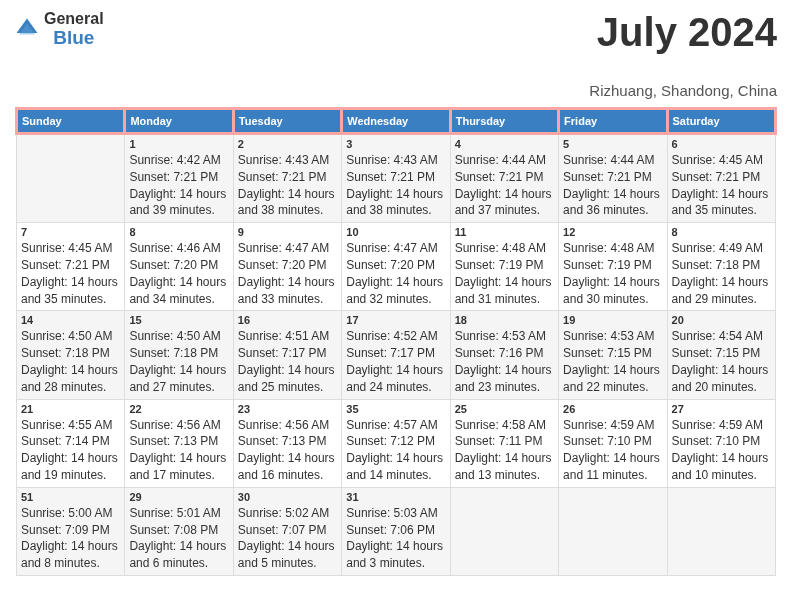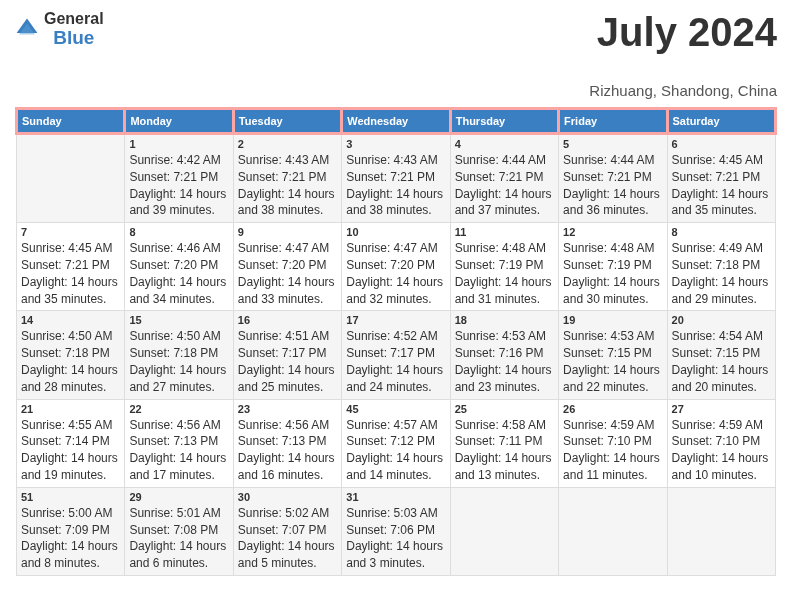--- a/index.html
+++ b/index.html
@@ -237,21 +237,21 @@
           </td>
           <td>
             <span class="date-num">22</span>
             <div class="cell-content">Sunrise: 4:56 AM<br>Sunset: 7:13 PM<br>Daylight: 14 hours<br>and 17 minutes.</div>
           </td>
           <td>
             <span class="date-num">23</span>
             <div class="cell-content">Sunrise: 4:56 AM<br>Sunset: 7:13 PM<br>Daylight: 14 hours<br>and 16 minutes.</div>
           </td>
           <td>
-            <span class="date-num">45</span>
+            <span class="date-num">35</span>
             <div class="cell-content">Sunrise: 4:57 AM<br>Sunset: 7:12 PM<br>Daylight: 14 hours<br>and 14 minutes.</div>
           </td>
           <td>
             <span class="date-num">25</span>
             <div class="cell-content">Sunrise: 4:58 AM<br>Sunset: 7:11 PM<br>Daylight: 14 hours<br>and 13 minutes.</div>
           </td>
           <td>
             <span class="date-num">26</span>
             <div class="cell-content">Sunrise: 4:59 AM<br>Sunset: 7:10 PM<br>Daylight: 14 hours<br>and 11 minutes.</div>
           </td>

